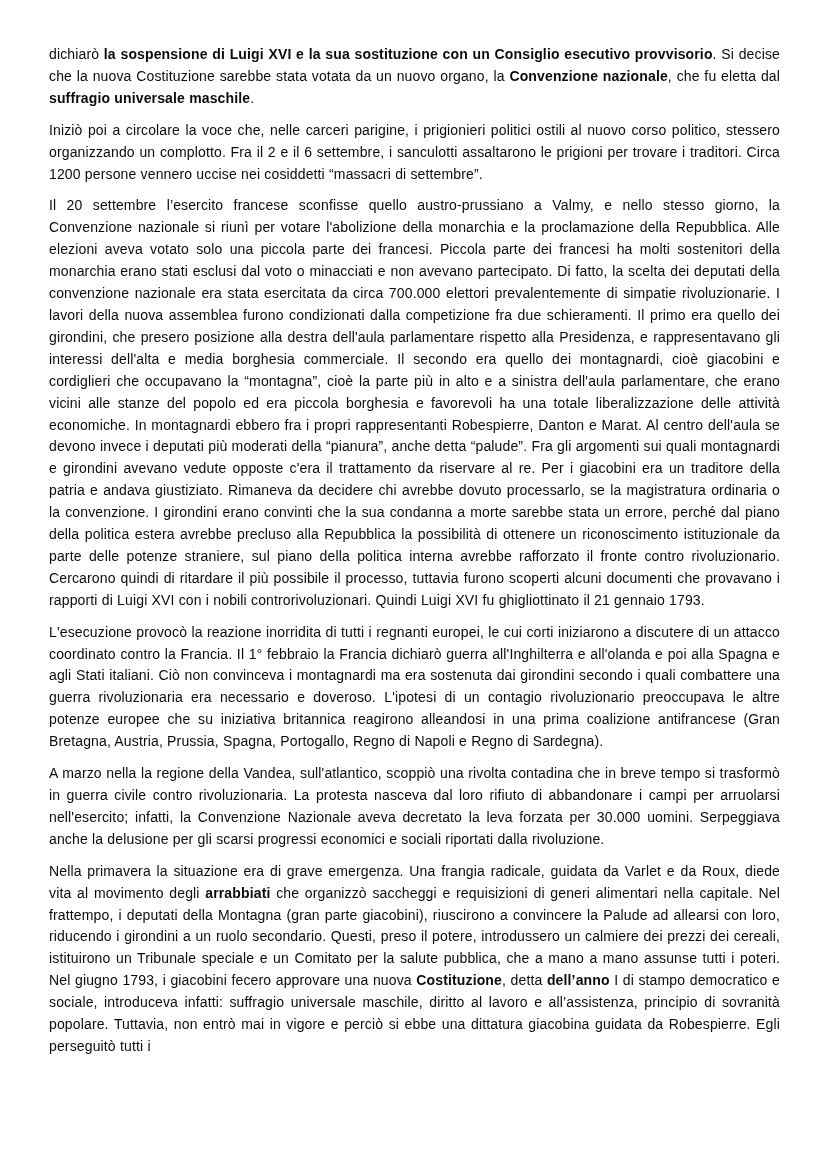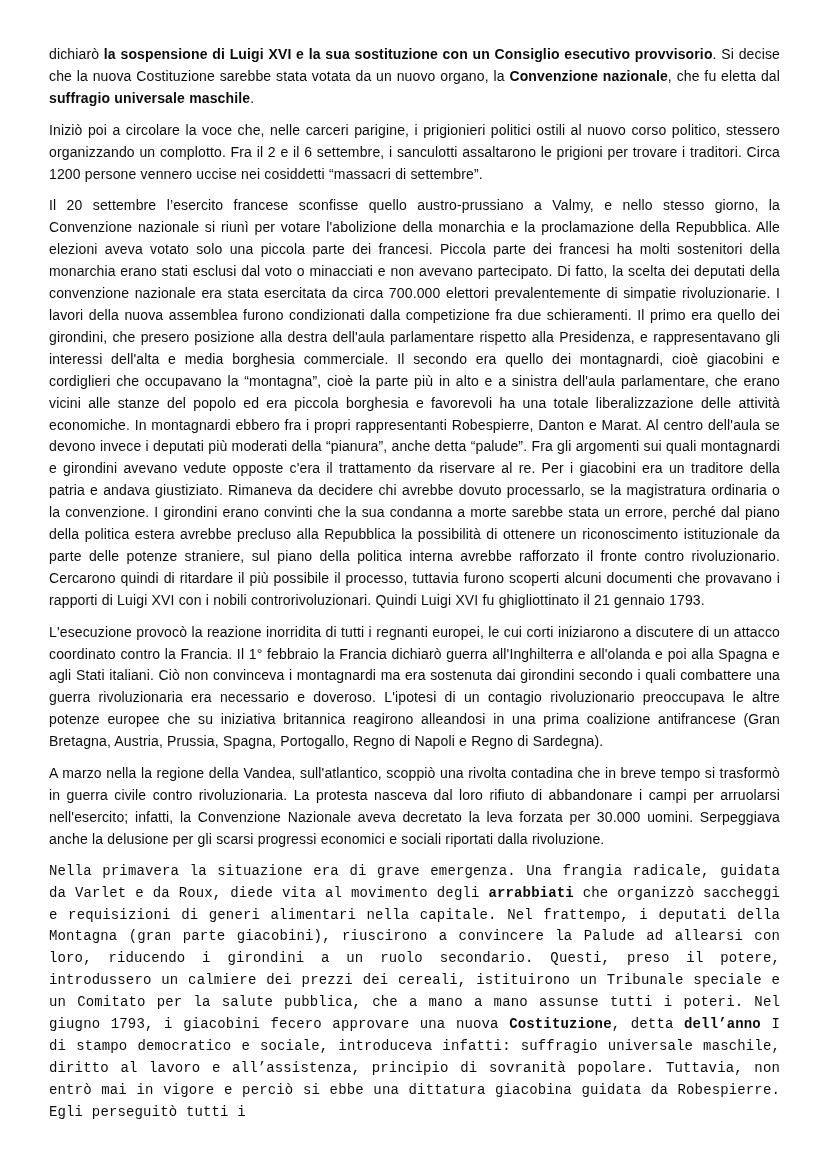--- a/index.html
+++ b/index.html
@@ -30,21 +30,20 @@
     line-height: 21.9px;
     text-align: justify;
     text-justify: inter-word;
     letter-spacing: 0.01em;
     word-spacing: 0.01em;
     color: #0b0b0b;
     -webkit-font-smoothing: antialiased;
   }
   p.para:last-child {
     margin-bottom: 0;
-    font-family: Liberation Mono, monospace;
   }
   b.em {
     font-weight: 700;
   }
 </style>
 </head>
 <body>
 
 <div class="page">
   <div class="doc-body" id="doc-body">

